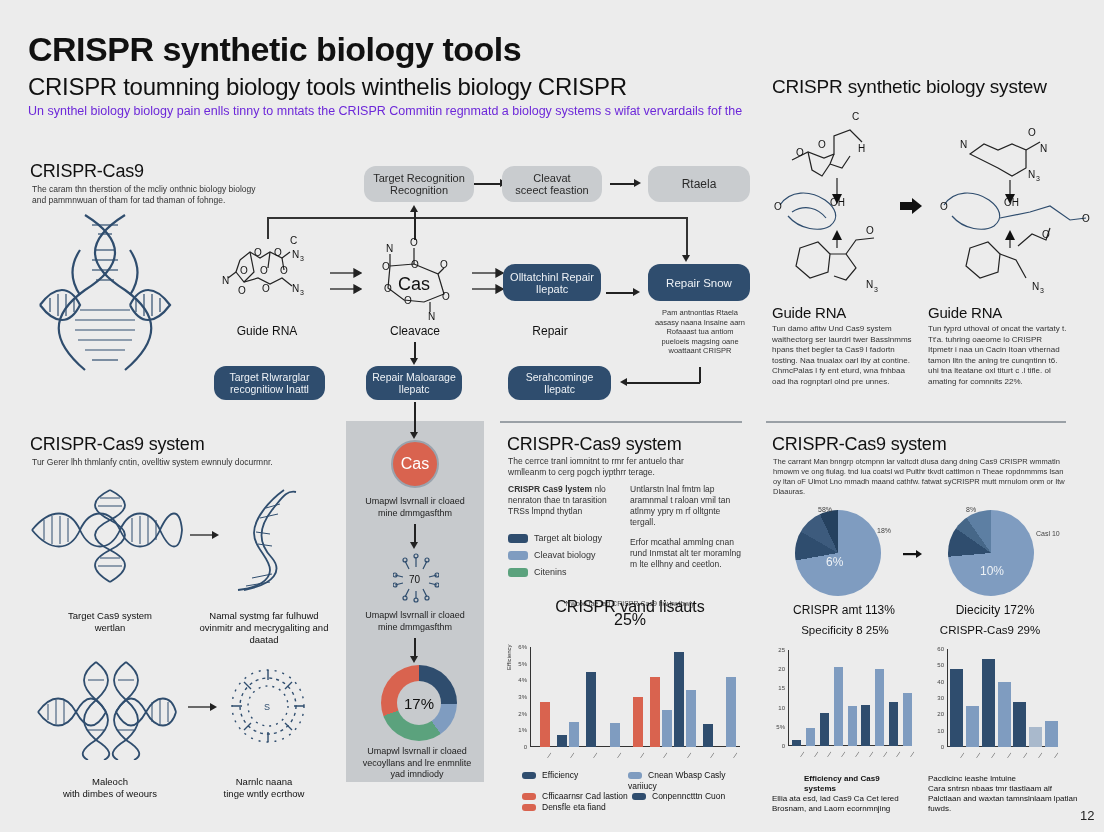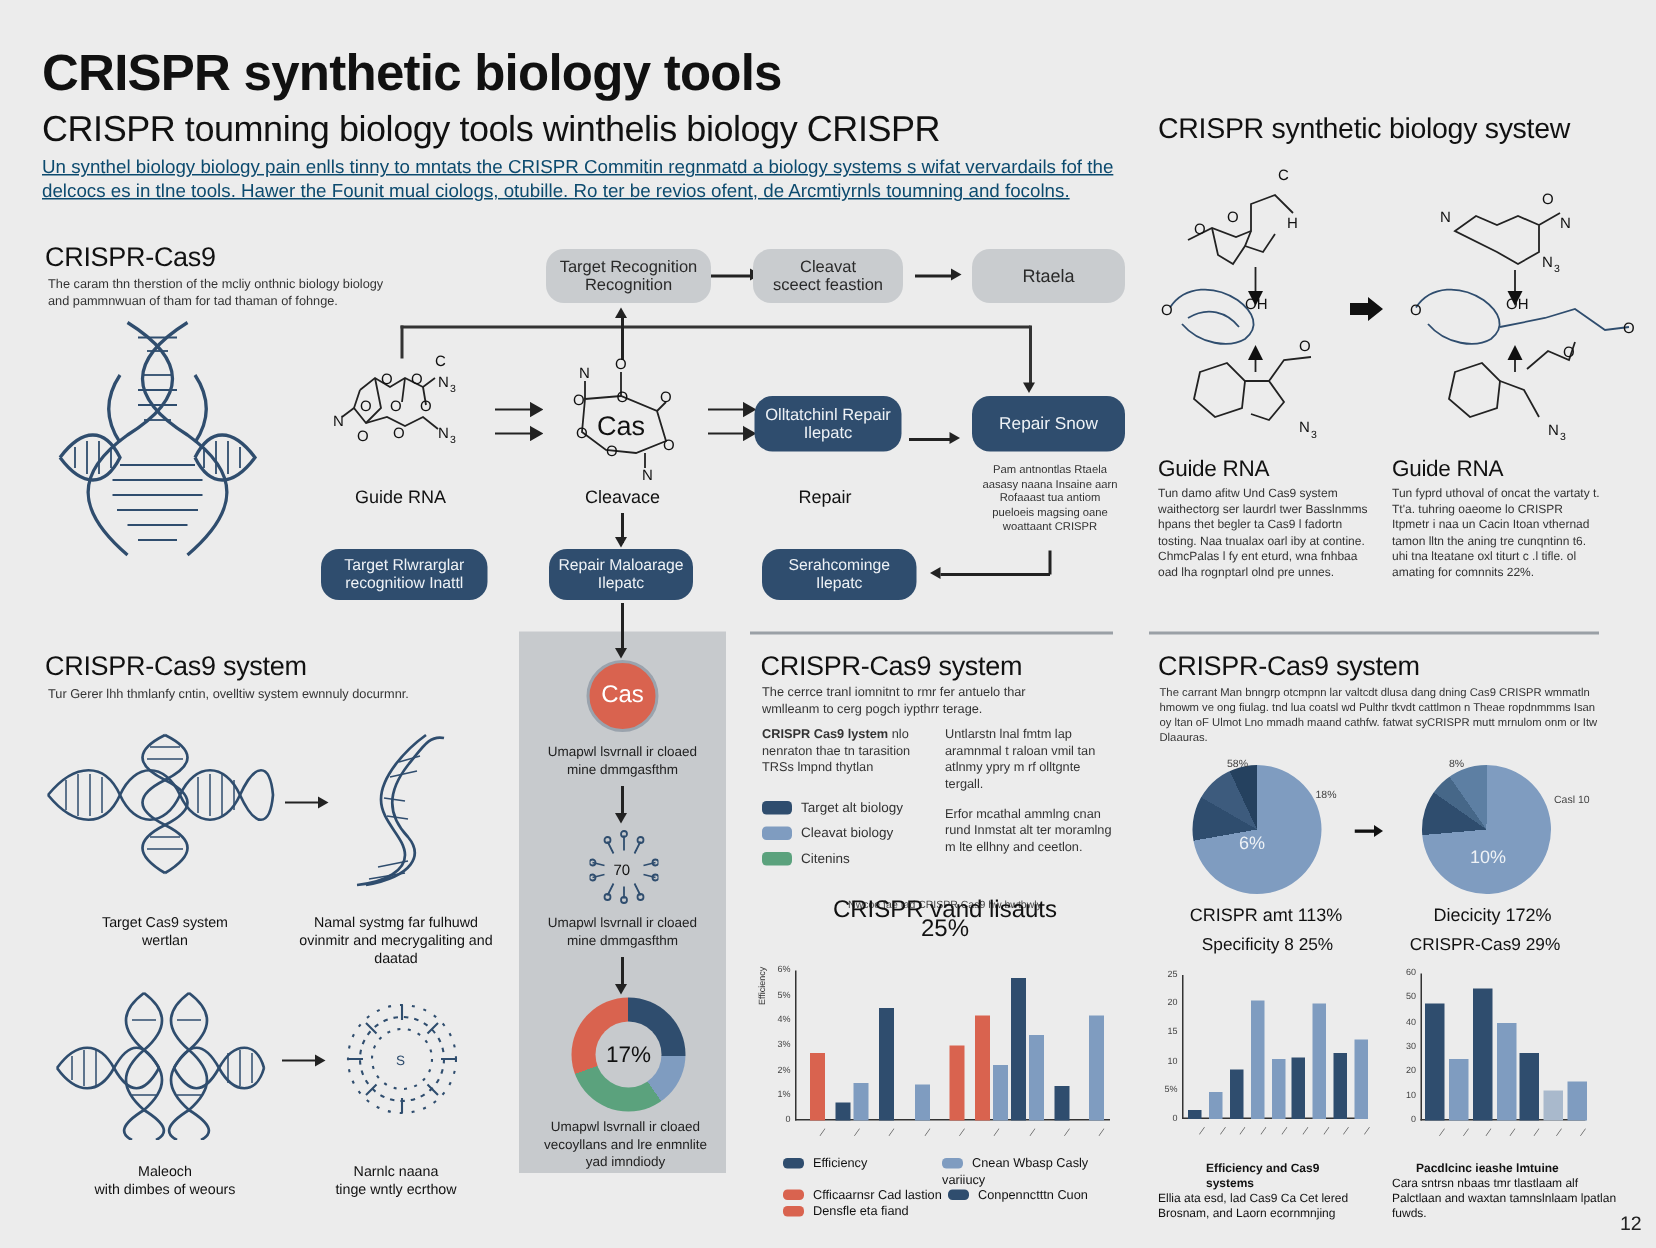--- a/index.html
+++ b/index.html
@@ -20,23 +20,22 @@
   .axis-y { position: absolute; left: 0; top: 0; bottom: 0; width: 1px; background: #333; }
   .axis-x { position: absolute; left: 0; right: 0; bottom: 0; height: 1px; background: #333; }
   .ytick { position: absolute; font-size: 6px; color: #444; right: calc(100% + 3px); transform: translateY(50%); }
   .xlab { position: absolute; font-size: 6px; color: #444; transform: rotate(-55deg); transform-origin: right top; white-space: nowrap; }
 </style>
 </head>
 <body>
 
 <div class="abs h1" style="left:28px;top:30px;">CRISPR synthetic biology tools</div>
 <div class="abs h2" style="left:28px;top:73px;">CRISPR toumning biology tools winthelis biology  CRISPR</div>
-<div class="abs" style="left:28px;top:103px;font-size:12.5px;line-height:16px;color:#0c4a6e;width:720px;text-decoration:underline;">
+<div class="abs" style="left:28px;top:103px;font-size:12.5px;line-height:16px;color:#6d28d9;width:720px;">
   <div>Un synthel biology biology pain enlls tinny to mntats the CRISPR Commitin regnmatd a biology systems s wifat vervardails fof the</div>
-  <div>delcocs es in tlne tools. Hawer the Founit mual ciologs, otubille. Ro ter be revios ofent, de Arcmtiyrnls toumning and focolns.</div>
 </div>
 
 <div class="abs sect" style="left:30px;top:161px;">CRISPR-Cas9</div>
 <div class="abs small" style="left:32px;top:184px;width:260px;">
   <div>The caram thn therstion of the mcliy onthnic biology biology</div>
   <div>and pammnwuan of tham for tad thaman of fohnge.</div>
 </div>
 <svg class="abs" style="left:30px;top:210px;" width="150" height="170" viewBox="0 0 150 170">
   <g stroke="#2f4d6e" stroke-width="2.2" fill="none">
     <path d="M55 5 C95 30, 95 55, 55 80 C20 105, 20 130, 55 160"></path>
@@ -529,17 +528,17 @@
     <div class="ytick" style="bottom: 98px;">60</div>
     <div class="xlab" style="left: 7.85714px; top: 102px;">—</div>
     <div class="xlab" style="left: 23.5714px; top: 102px;">—</div>
     <div class="xlab" style="left: 39.2857px; top: 102px;">—</div>
     <div class="xlab" style="left: 55px; top: 102px;">—</div>
     <div class="xlab" style="left: 70.7143px; top: 102px;">—</div>
     <div class="xlab" style="left: 86.4286px; top: 102px;">—</div>
     <div class="xlab" style="left: 102.143px; top: 102px;">—</div>
   </div>
 <div class="abs" style="left:928px;top:774px;width:150px;font-size:8px;line-height:10px;">
-  <div style="font-weight:700;margin-left:16px;">Pacdlcinc ieashe lmtuine</div>
+  <div style="font-weight:400;">Pacdlcinc ieashe lmtuine</div>
   <div>Cara sntrsn nbaas tmr tlastlaam alf Palctlaan and waxtan tamnslnlaam lpatlan fuwds.</div>
 </div>
 
 <div class="abs" style="left:1080px;top:808px;font-size:13px;color:#222;">12</div>
 
 </body></html>

